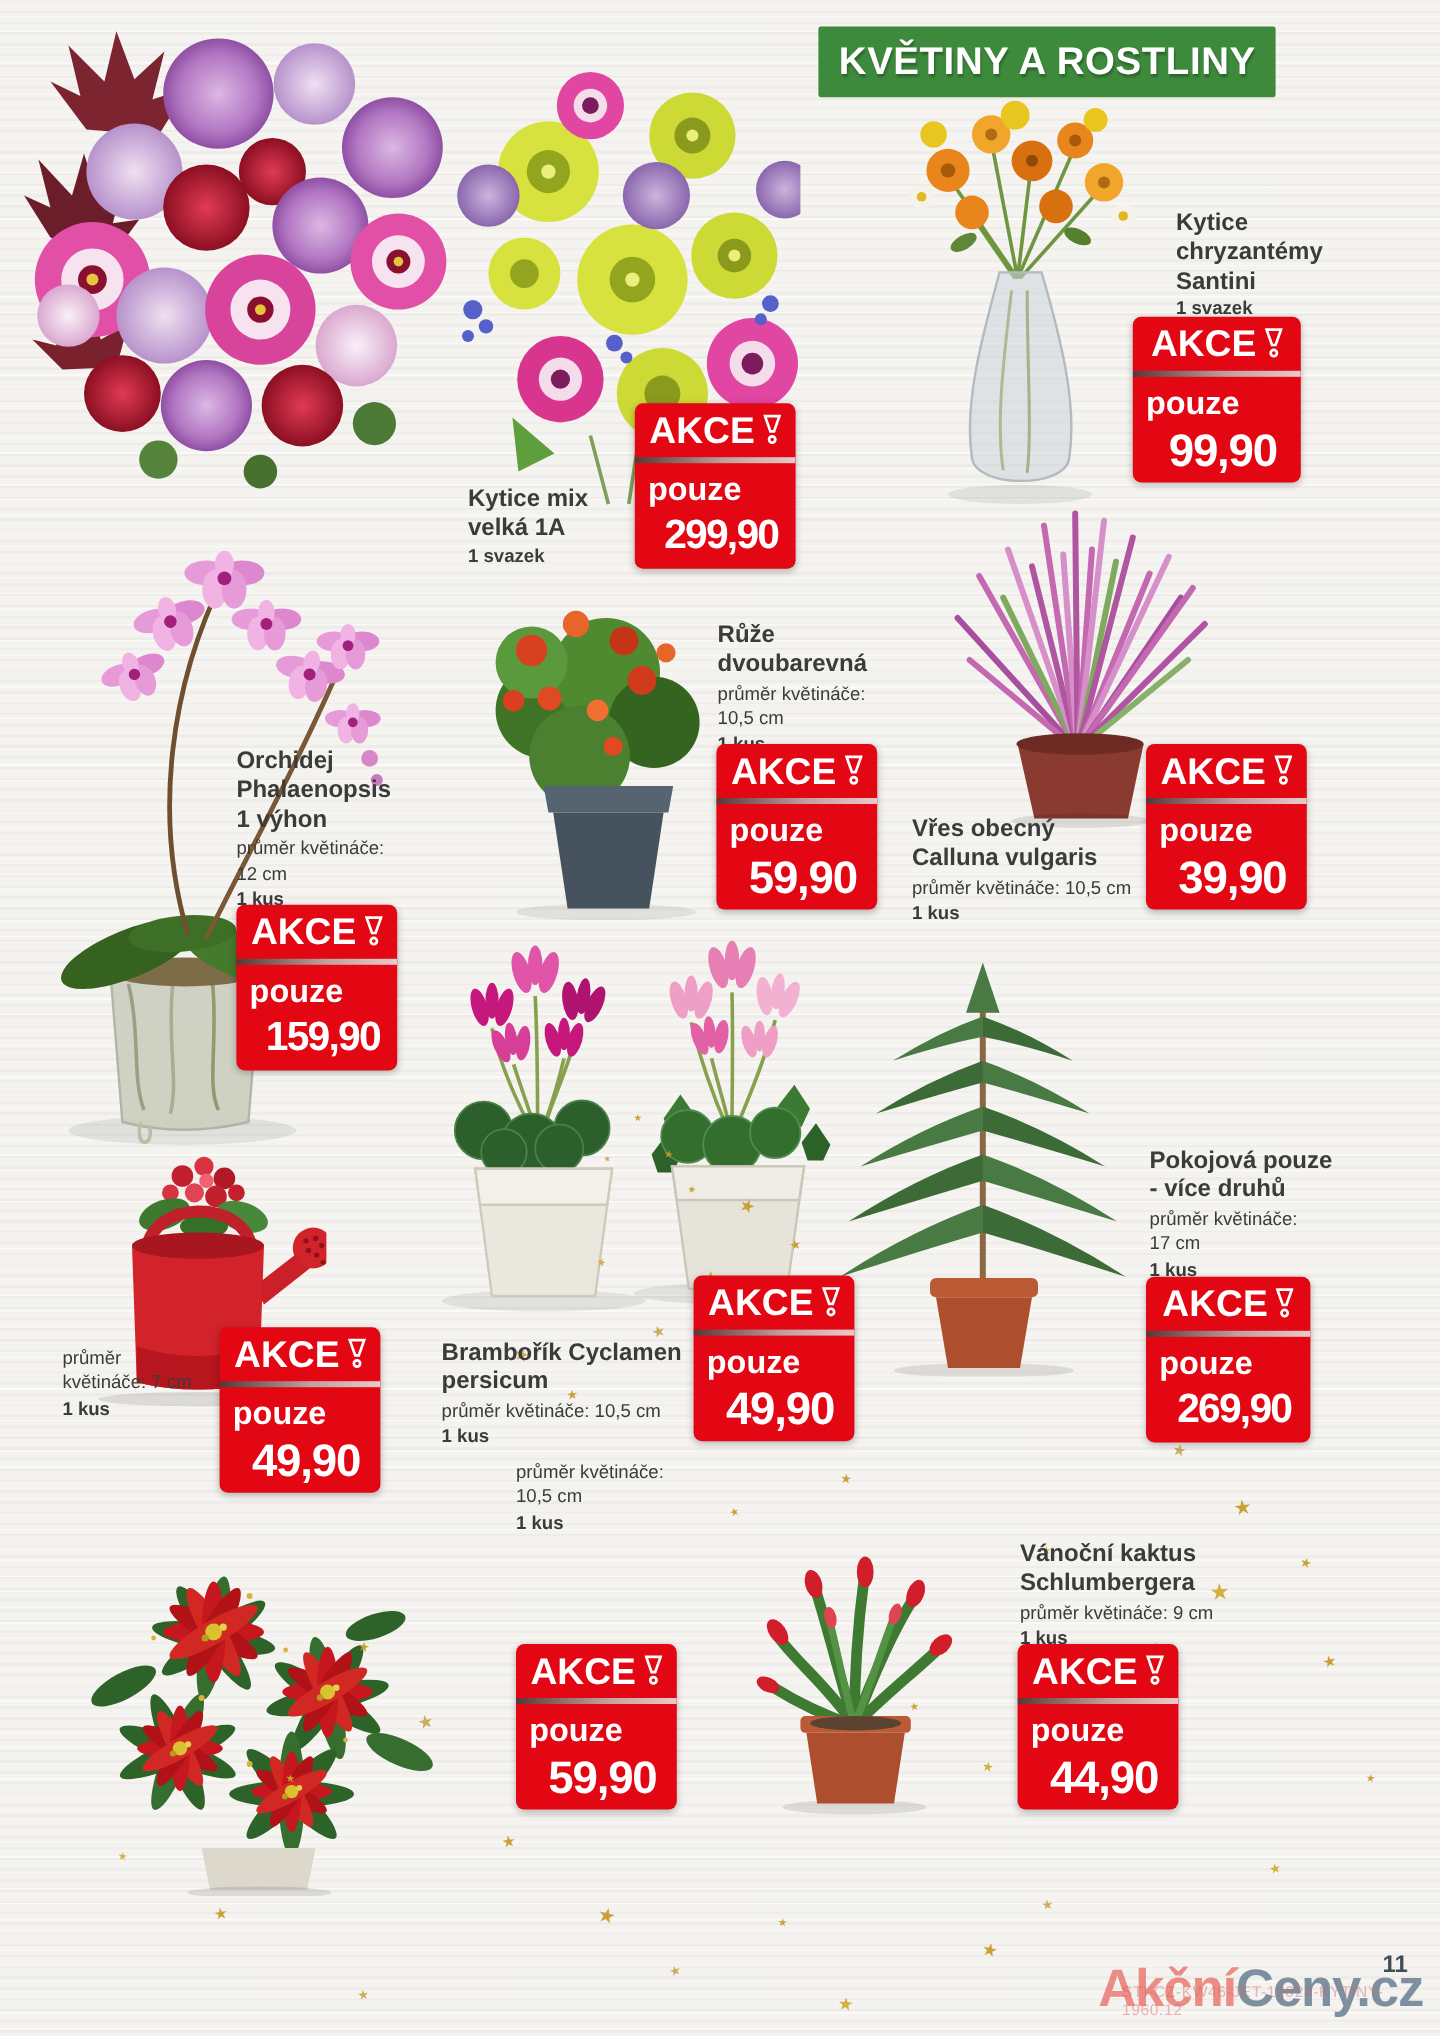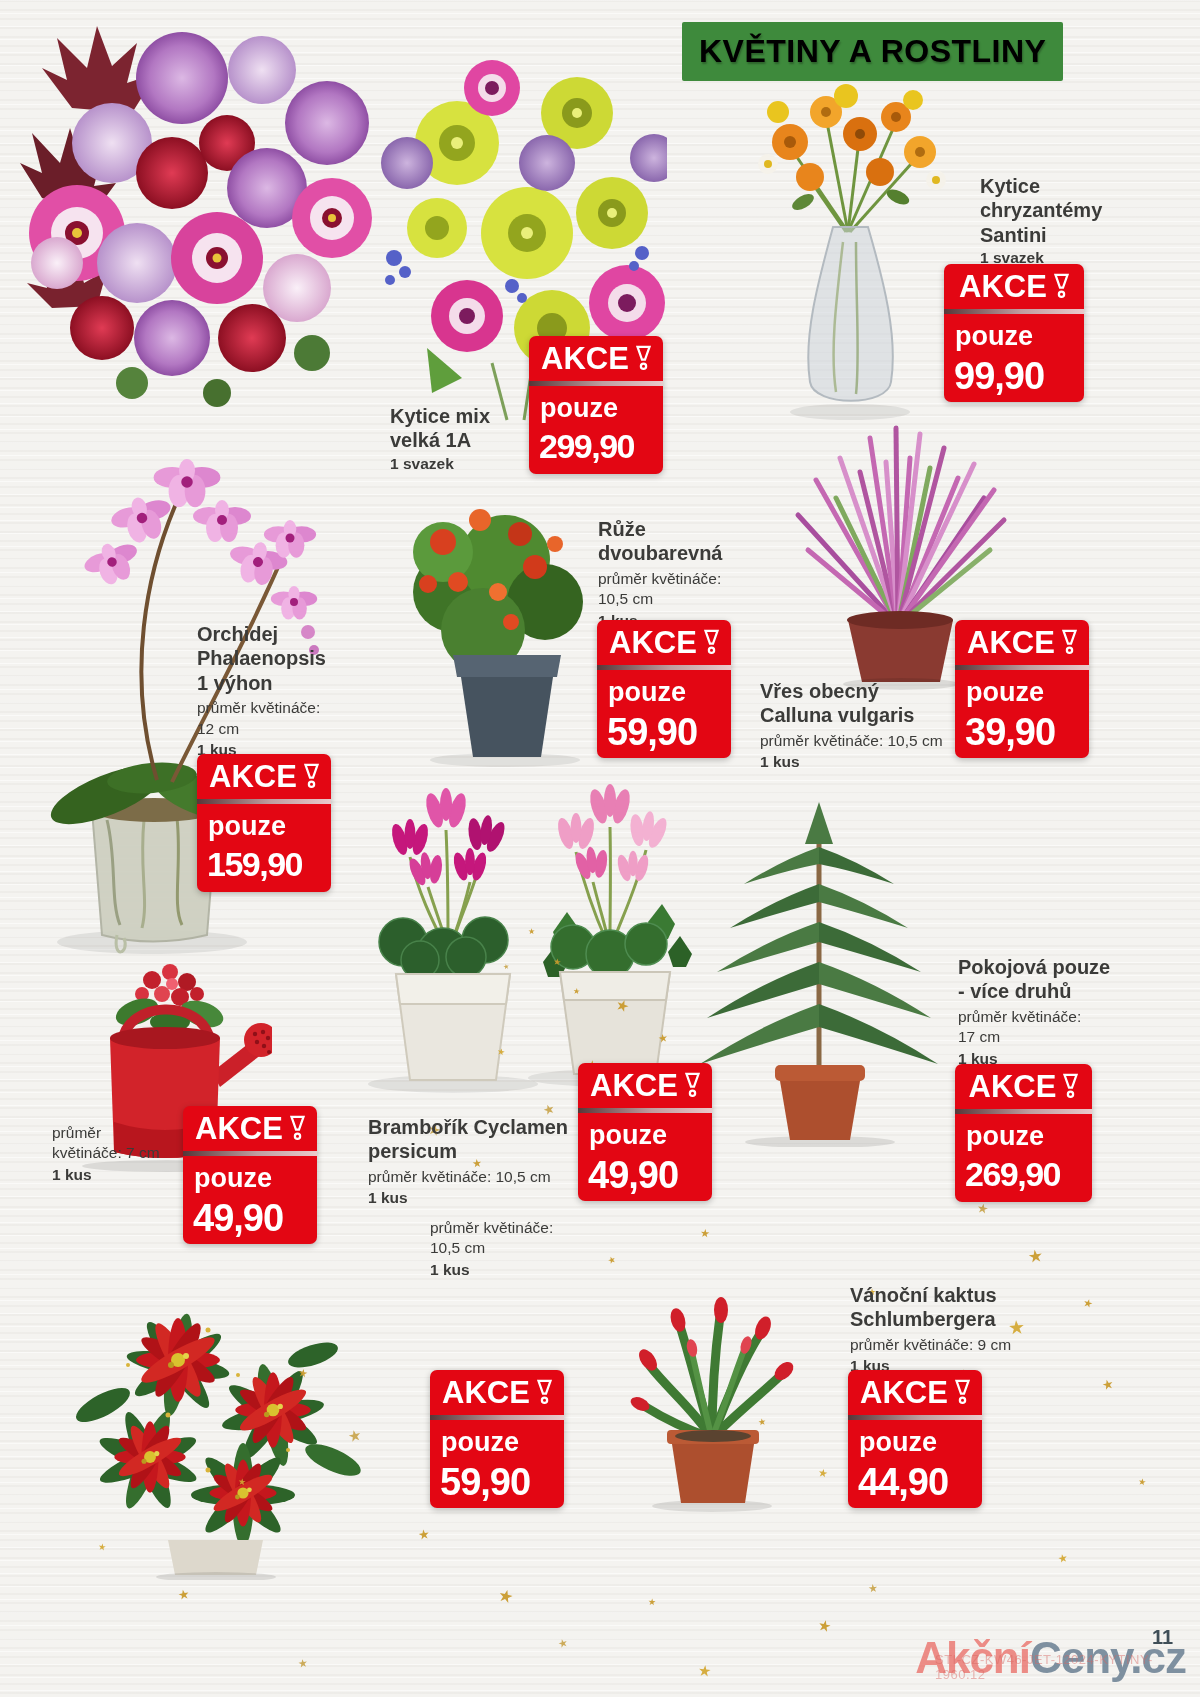--- a/index.html
+++ b/index.html
@@ -7,40 +7,40 @@
   body { font-family:"Liberation Sans", sans-serif; }
   .page {
     position:relative; width:1200px; height:1697px; margin:0 auto;
     background:#f4f3f0; overflow:hidden;
     background-image:
       repeating-linear-gradient(180deg, rgba(185,180,172,0.10) 0 2px, transparent 2px 9px),
       repeating-linear-gradient(180deg, rgba(255,255,255,0.55) 0 1px, transparent 1px 13px);
   }
   .title-banner {
     position:absolute; left:682px; top:22px; z-index:4;
-    background:#3e8a3c; color:#000000; font-weight:bold; font-size:32px;
+    background:#3e8a3c; color:#ffffff; font-weight:bold; font-size:32px;
     letter-spacing:.5px; padding:11px 17px; border-radius:2px;
     text-shadow:1px 2px 2px rgba(0,0,0,.28);
   }
   .illus { position:absolute; z-index:1; }
   .plabel { position:absolute; z-index:3; color:#3b3b39; }
   .pname { font-weight:bold; font-size:20px; line-height:1.22; white-space:pre-line; }
   .pdesc { font-size:15.5px; line-height:1.32; white-space:pre-line; margin-top:3px; }
   .punit { font-weight:bold; font-size:15.5px; margin-top:2px; }
   .badge {
     position:absolute; z-index:3; width:134px; height:138px;
     background:#e30613; border-radius:7px; color:#fff;
     box-shadow:0 2px 6px rgba(0,0,0,.25); overflow:hidden;
   }
   .badge-head { height:45px; display:flex; align-items:center; justify-content:center;
     gap:7px; font-weight:bold; font-size:31px; }
   .excl { width:15px; height:30px; margin-top:-2px; }
   .badge-sep { height:5px; background:linear-gradient(90deg,#3f3f3f,#b9b9b9 55%,#ececec); opacity:.85; }
   .badge-pouze { font-weight:bold; font-size:27px; padding:7px 0 0 11px; }
-  .badge-price { font-weight:bold; font-size:38px; letter-spacing:-1px; padding:3px 0 6px 10px; }
+  .badge-price { font-weight:bold; font-size:38px; letter-spacing:-1px; padding:3px 0 6px 10px;text-align:center; }
   .price-sm .badge-price { font-size:34px; letter-spacing:-1.5px; }
   .stars { position:absolute; inset:0; z-index:2; pointer-events:none; }
   .stars span { position:absolute; color:#c9992a; opacity:.92; display:block; line-height:1; }
   .stars span:nth-child(3n) { color:#d4a832; }
   .stars span:nth-child(4n) { color:#b8860b; opacity:.65; }
   .watermark {
     position:absolute; right:14px; bottom:14px; z-index:5;
     font-weight:bold; font-size:44px; letter-spacing:-1px; white-space:nowrap;
   }
   .wm-akcni { color:rgba(233,110,104,.78); }

